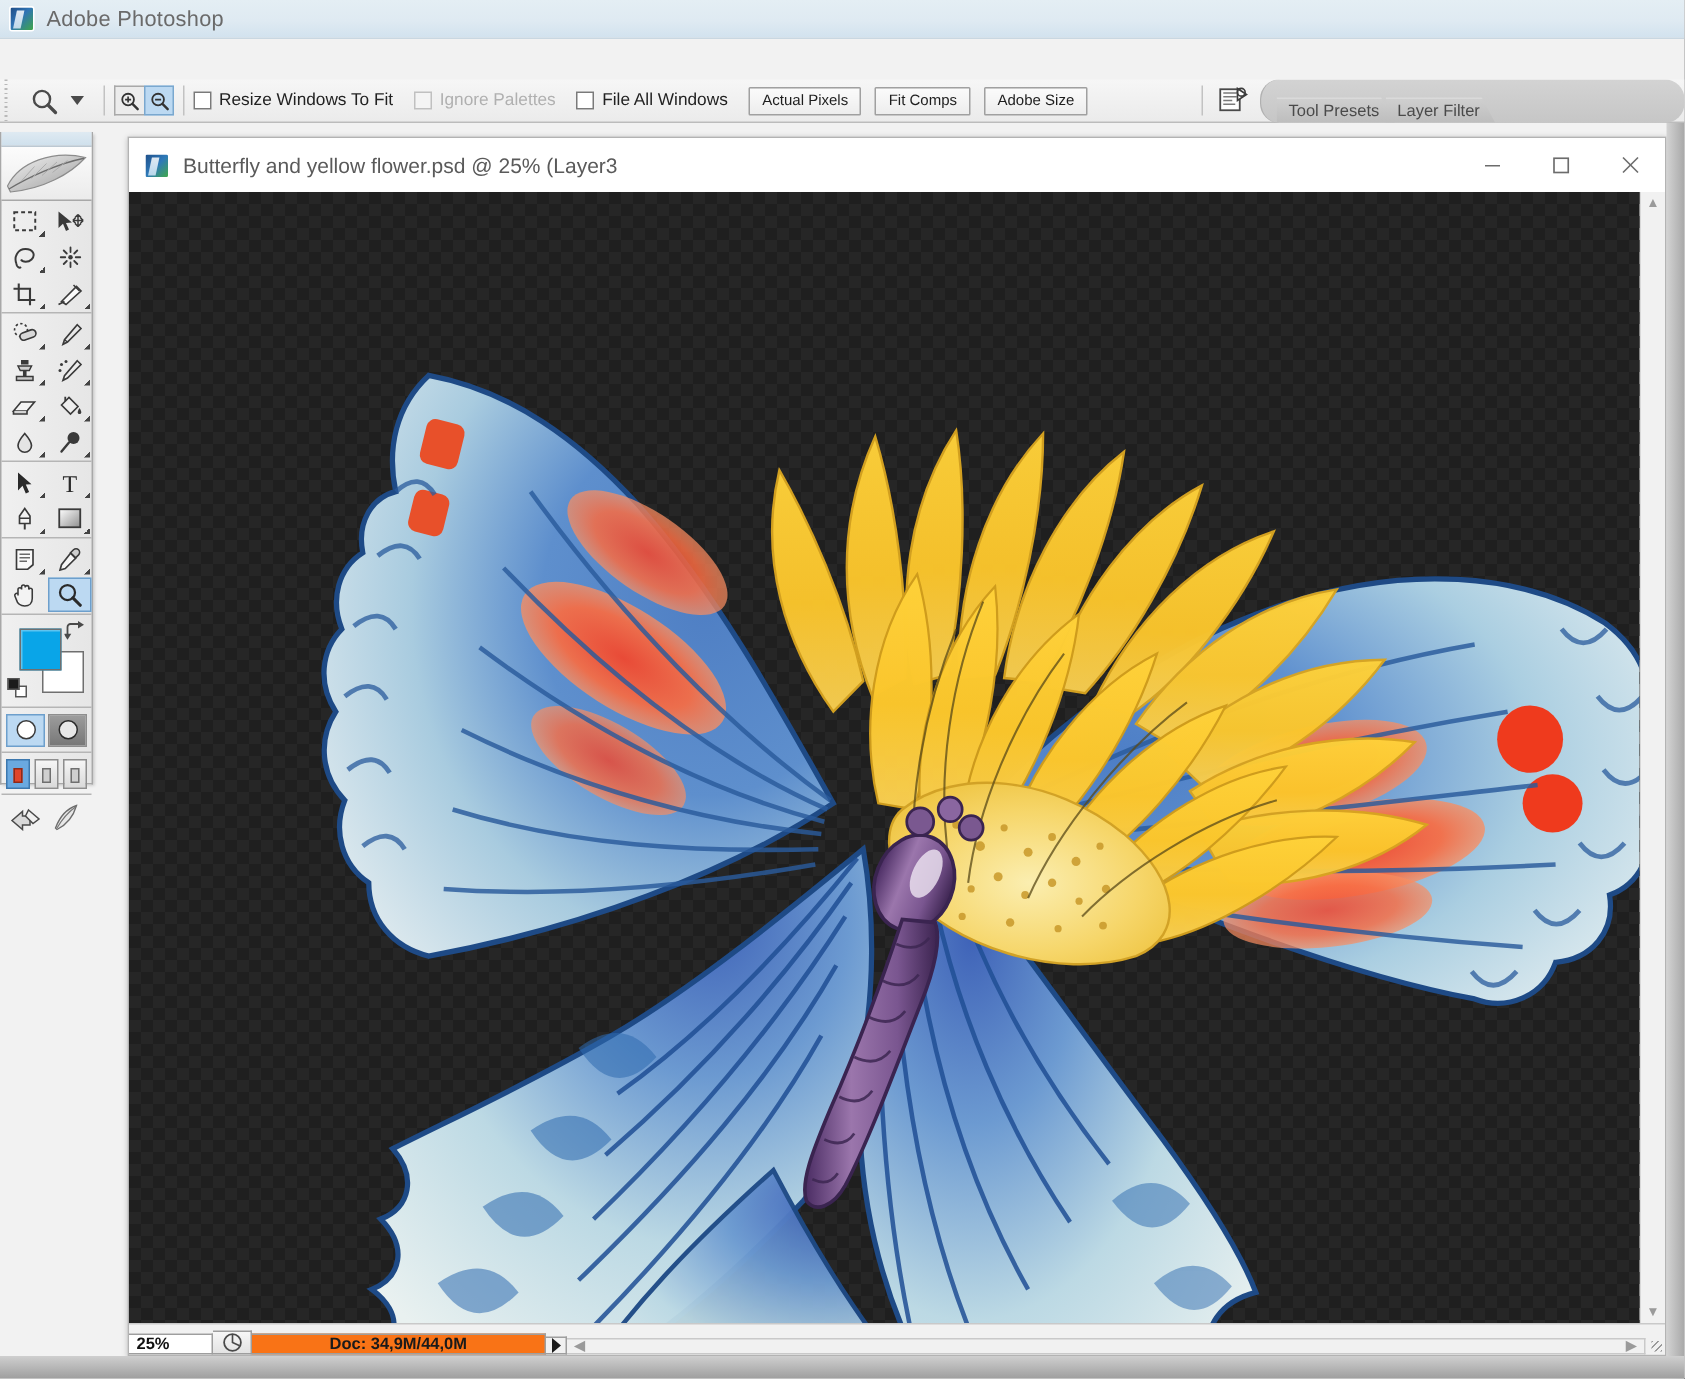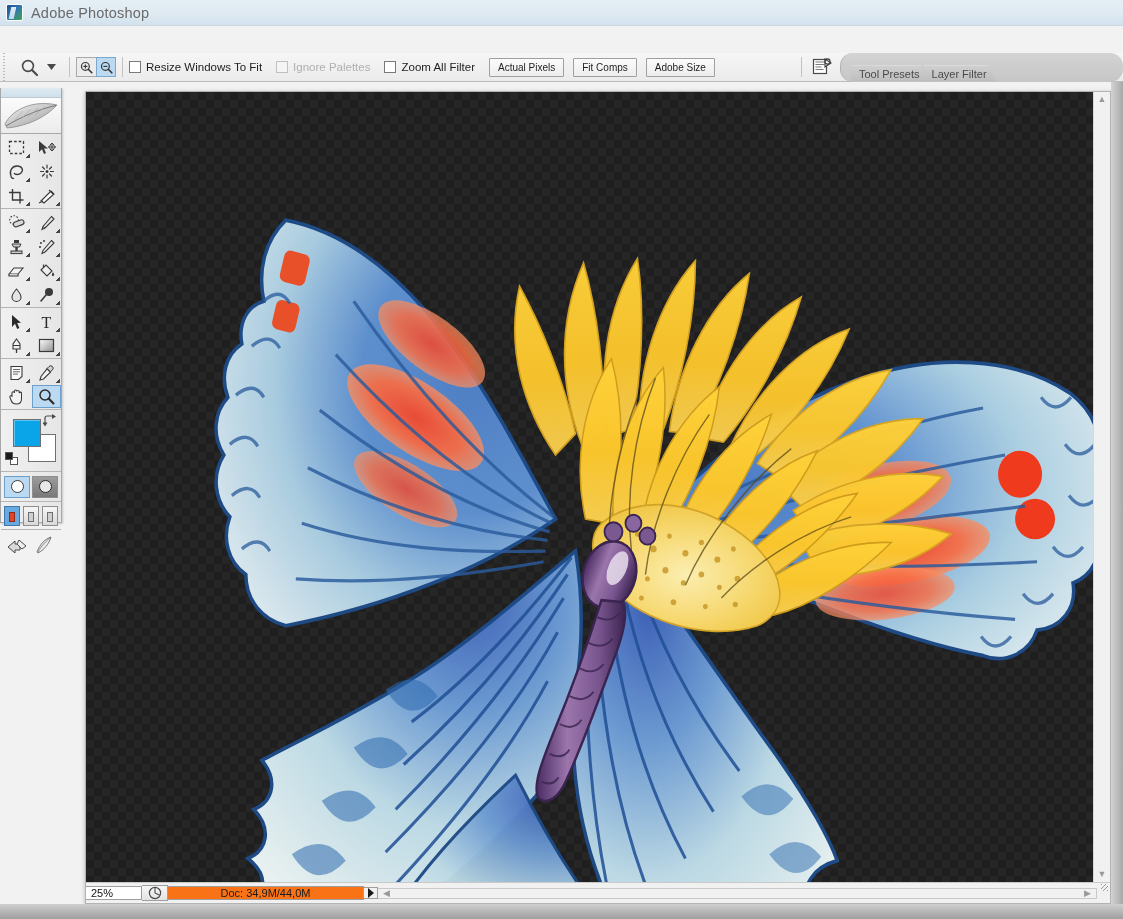--- a/index.html
+++ b/index.html
@@ -210,22 +210,22 @@
     background-position:0 0, 8px 8px;
   }
   .vscroll{
     width:17px; flex:none; background:#f1f1f1; border-left:1px solid #d8d8d8;
     display:flex; flex-direction:column; justify-content:space-between; align-items:center;
     padding:3px 0;
   }
   .sarrow{ font-size:9px; color:#9a9a9a; line-height:1; user-select:none; }
 
   .doc-status{
-    height:21px; flex:none; display:flex; align-items:center;
-    background:#f1f1f1; border-top:1px solid #c9c9c9;
+    height:21px; flex:none; display:flex; align-items:flex-end;
+    background:#f1f1f1; border-top:1px solid #c9c9c9;font-weight:bold;
   }
   .st-zoom{
     width:56px; background:#ffffff; border:1px solid #9e9e9e; border-left:none;
     display:flex; align-items:center; padding-left:5px; font-size:11px; color:#111;
   }
   .st-thumb{
     width:26px; border:1px solid #9e9e9e; border-left:none;
     background:linear-gradient(to bottom,#f7f7f7,#e3e3e3);
     display:flex; align-items:center; justify-content:center;
   }
@@ -318,21 +318,21 @@
     <div class="chk-wrap">
       <span class="chkbox"></span>
       <span class="chk-label">Resize Windows To Fit</span>
     </div>
     <div class="chk-wrap">
       <span class="chkbox dim"></span>
       <span class="chk-label dim">Ignore Palettes</span>
     </div>
     <div class="chk-wrap">
       <span class="chkbox"></span>
-      <span class="chk-label">Zoom All Filter</span>
+      <span class="chk-label">File All Windows</span>
     </div>
 
     <div class="opt-btn">Actual Pixels</div>
     <div class="opt-btn">Fit Comps</div>
     <div class="opt-btn">Adobe Size</div>
 
     <div class="opt-right">
       <div class="opt-sep"></div>
       <div class="palette-well-btn">
         <svg width="21" height="20" viewBox="0 0 21 20">
@@ -599,20 +599,42 @@
         <svg width="18" height="18" viewBox="0 0 18 18">
           <path d="M2 16 C5 8, 10 3, 16 1 C14 8, 9 14, 3 17 Z" fill="#e8e8e8" stroke="#6d6d6d" stroke-width=".9"></path>
           <path d="M3 16 C7 9, 11 5, 15.5 1.8" stroke="#777" stroke-width=".8" fill="none"></path>
         </svg>
       </div>
     </div>
   </div>
 
   <div class="docwin">
 
+    <div class="doc-title">
+      <div class="doc-icon"></div>
+      <span class="doc-title-text">Butterfly and yellow flower.psd @ 25% (Layer3</span>
+      <div class="win-ctrls">
+        <div class="wbtn">
+          <svg width="12" height="12" viewBox="0 0 12 12">
+              <line x1="1" y1="6.5" x2="11" y2="6.5" stroke="#6c6c6c" stroke-width="1.1"></line>
+            </svg>
+        </div>
+        <div class="wbtn">
+          <svg width="12" height="12" viewBox="0 0 12 12">
+              <rect x="1" y="1.5" width="9.5" height="9.5" fill="none" stroke="#6c6c6c" stroke-width="1.1"></rect>
+            </svg>
+        </div>
+        <div class="wbtn close">
+          <svg width="12" height="12" viewBox="0 0 12 12">
+              <line x1="1" y1="1" x2="11" y2="11" stroke="#6c6c6c" stroke-width="1.1"></line>
+              <line x1="11" y1="1" x2="1" y2="11" stroke="#6c6c6c" stroke-width="1.1"></line>
+            </svg>
+        </div>
+      </div>
+    </div>
 
     <div class="doc-body">
 
       <div class="canvas-area">
         <svg width="100%" height="100%" viewBox="0 0 1008 740" preserveAspectRatio="none">
           <defs>
             <radialGradient id="wingBlueL" cx="75%" cy="40%" r="85%">
               <stop offset="0%" stop-color="#4f7fc4"></stop>
               <stop offset="38%" stop-color="#5e8fcd"></stop>
               <stop offset="68%" stop-color="#a8cbdf"></stop>

